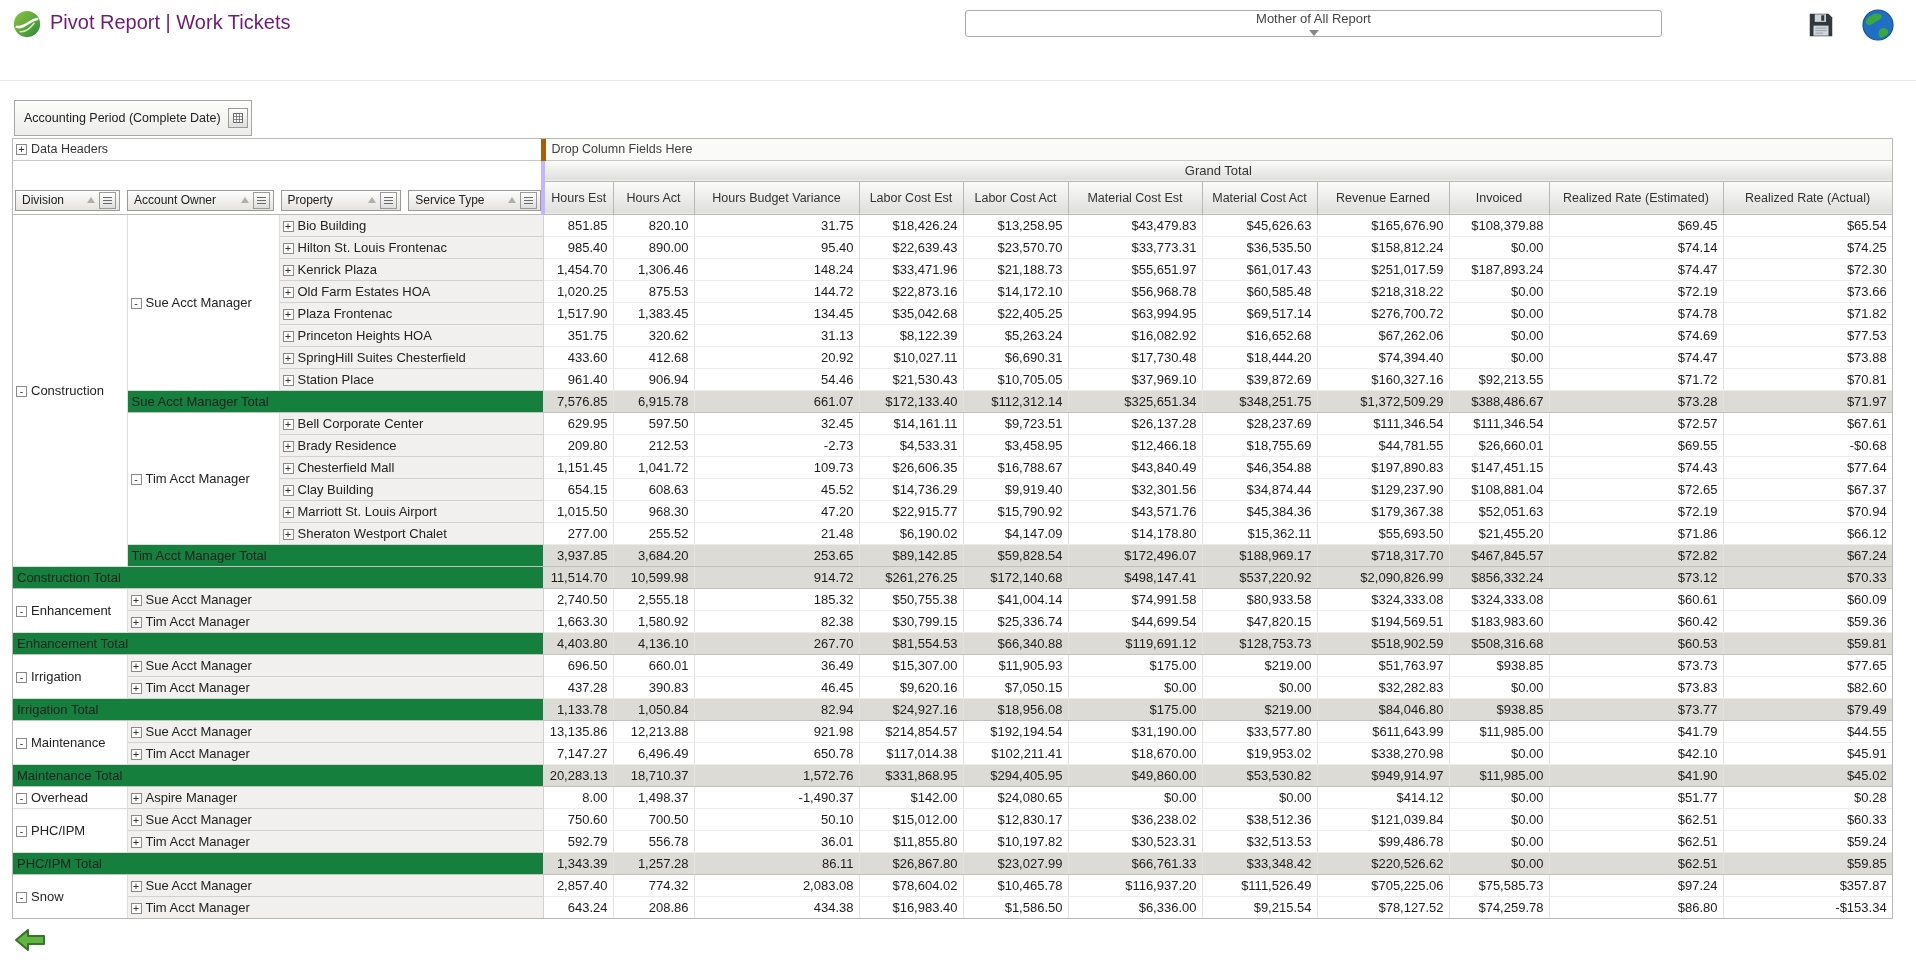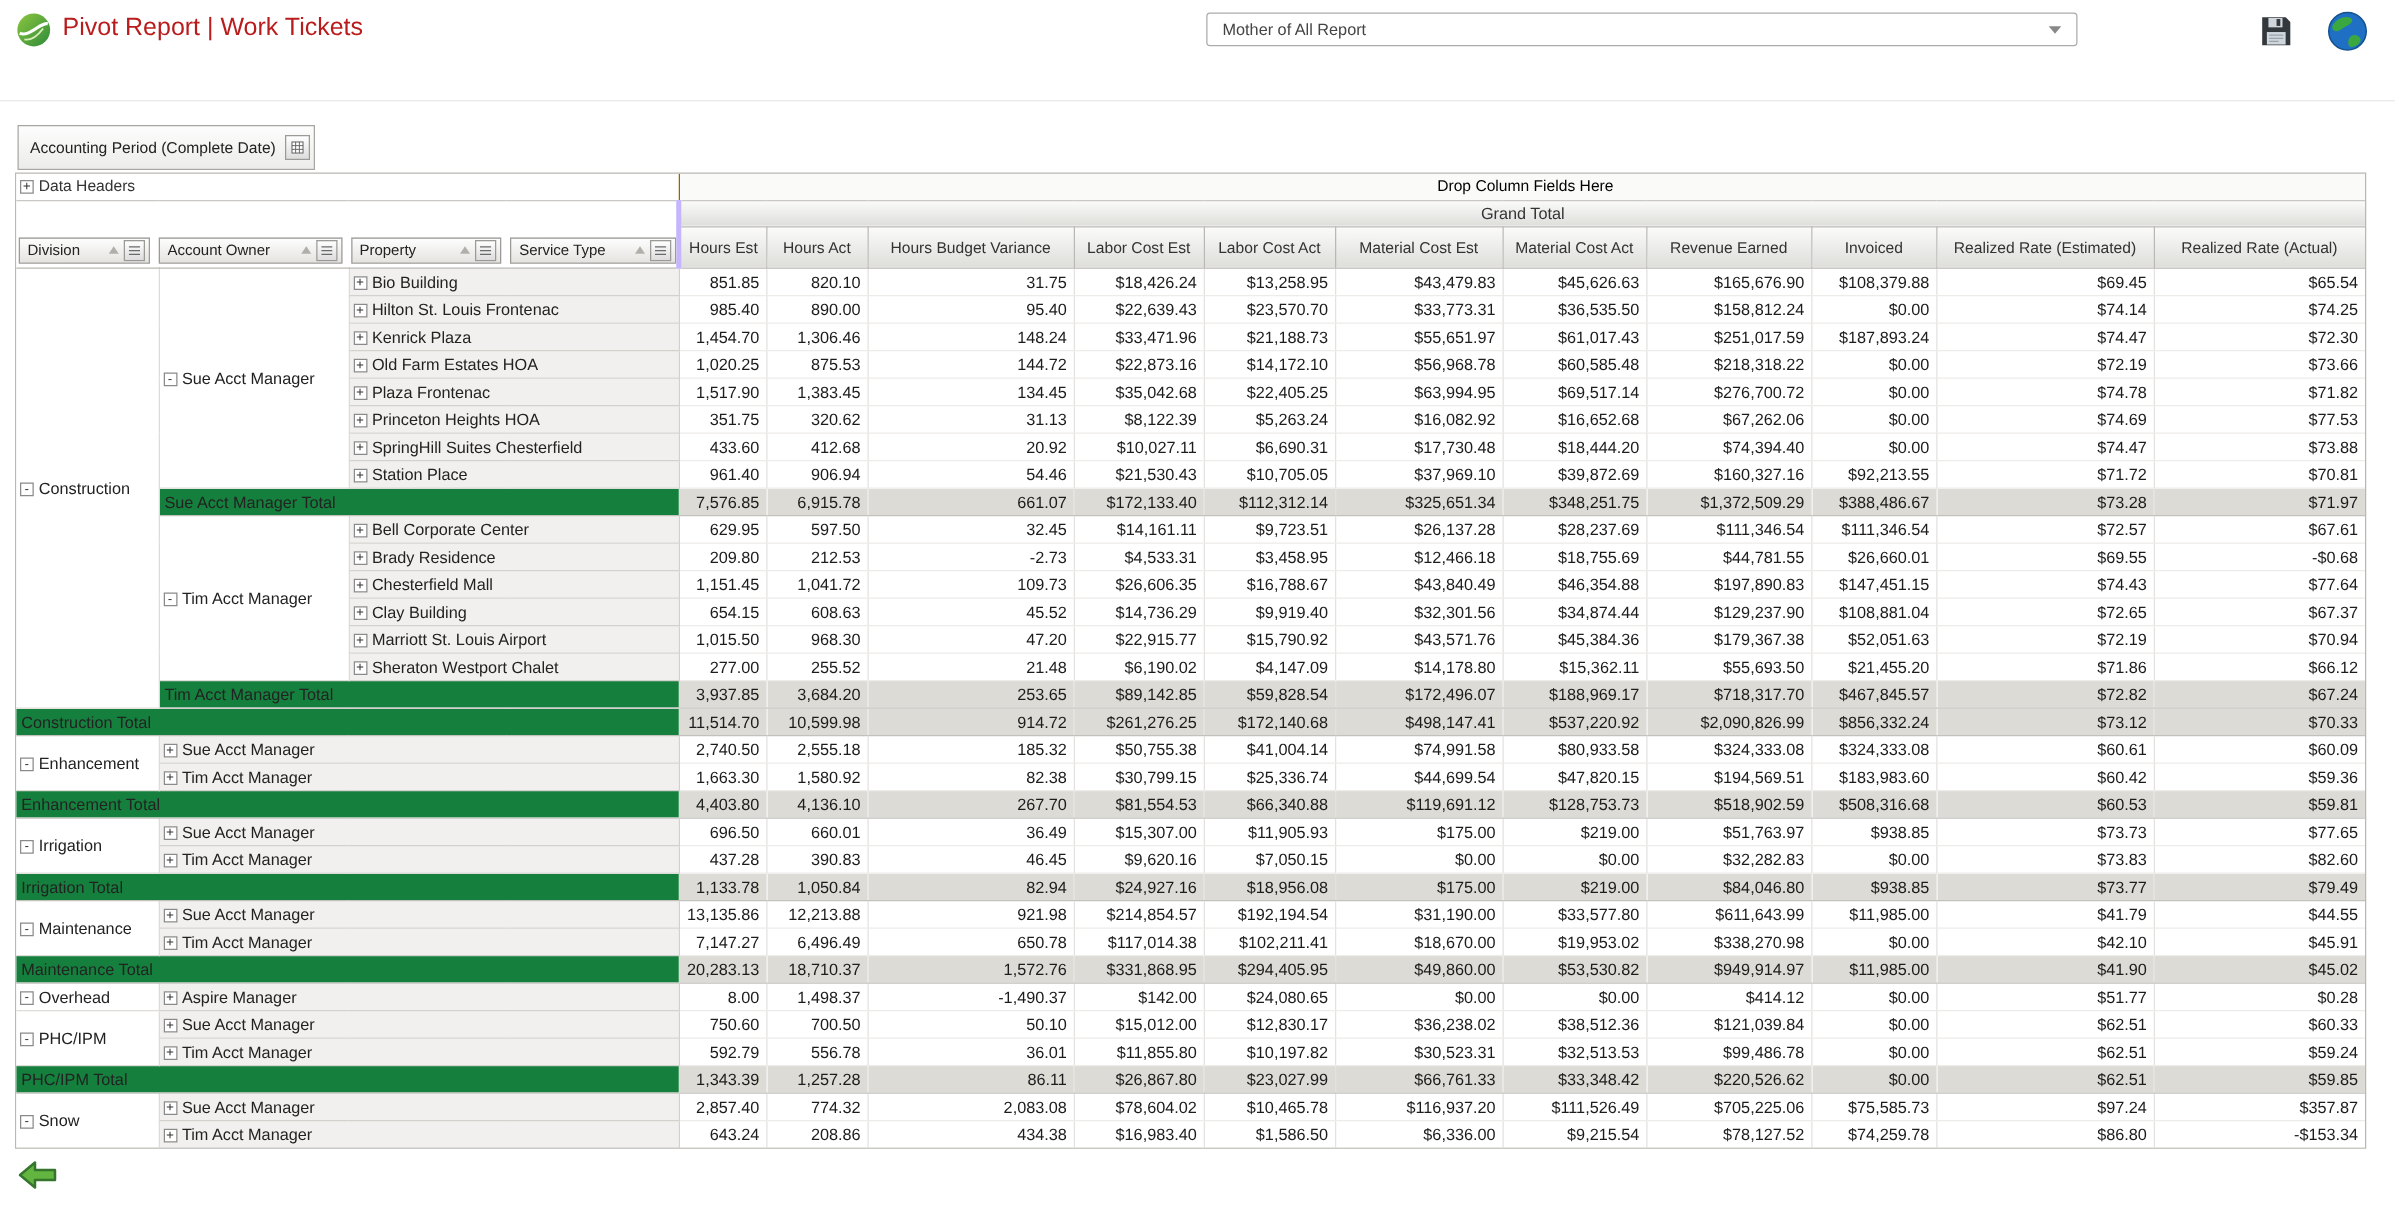--- a/index.html
+++ b/index.html
@@ -5,25 +5,25 @@
   html,body{margin:0;padding:0;}
   body{
     width:1916px;height:966px;overflow:hidden;background:#fff;
     font-family:"Liberation Sans",sans-serif;color:#222;
   }
   #app{position:relative;width:1916px;height:966px;}
 
   
   .topbar{position:absolute;left:0;top:0;width:100%;height:50px;}
   .logo{position:absolute;left:12px;top:9px;width:30px;height:30px;display:block;}
-  .title{position:absolute;left:50px;top:11px;font-size:20px;font-weight:500;color:#b91c1c;white-space:nowrap;}
+  .title{position:absolute;left:50px;top:11px;font-size:20px;font-weight:500;color:#701a75;white-space:nowrap;}
   .report-select{
     position:absolute;left:965px;top:10px;width:697px;height:27px;box-sizing:border-box;
     border:1px solid #ababab;border-radius:3px;background:#fff;
-    display:flex;align-items:center;padding:0 12px;font-size:13px;color:#444;cursor:default;
+    display:flex;align-items:center;padding:0 12px;font-size:13px;color:#444;cursor:default;flex-direction:column;
   }
   .report-select .val{flex:1;}
   .chev{width:0;height:0;border-left:5px solid transparent;border-right:5px solid transparent;border-top:6px solid #888;}
   .ic{position:absolute;display:block;}
   .ic.floppy{left:1806px;top:10px;width:30px;height:30px;}
   .ic.globe{left:1860px;top:7px;width:36px;height:36px;}
   .divider{position:absolute;left:0;top:80px;width:100%;border-top:1px solid #e8e8e6;}
 
   
   .pagefield{
@@ -38,21 +38,21 @@
   
   .pivot-wrap{
     position:absolute;left:12px;top:138px;width:1879px;height:779px;overflow:hidden;
     border:1px solid #b9b8b4;box-sizing:content-box;background:#fff;
   }
   table{border-collapse:collapse;table-layout:fixed;width:1879px;}
   td{overflow:hidden;white-space:nowrap;box-sizing:border-box;}
 
   tr.strip td{height:21px;border-bottom:1px solid #c9c8c4;font-size:12.5px;}
   .strip-left{background:#ffffff;color:#333;padding-left:3px;}
-  .strip-right{background:#fafaf9;color:#000000;padding-left:6px;border-left:1px solid #a16207;text-align:center;}
+  .strip-right{background:#fafaf9;color:#404040;padding-left:6px;border-left:5px solid #a16207;}
 
   .fields-cell{background:#fff;border-right:4px solid #c4b5fd;border-bottom:1px solid #b9b8b4;
     vertical-align:bottom;padding:0 0 3px 2px;}
   .pills{display:flex;gap:7px;}
   .pill{height:21px;display:flex;align-items:center;padding:0 3px 0 6px;
     border:1px solid #9b9a96;background:linear-gradient(#fdfdfd,#e4e3e0);
     font-size:12px;color:#222;box-sizing:border-box;cursor:default;}
   .pill .pl{flex:1;overflow:hidden;}
   .pill0{width:106px}.pill1{width:148px}.pill2{width:122px}.pill3{width:134px}
   .tri{width:0;height:0;border-left:4px solid transparent;border-right:4px solid transparent;

